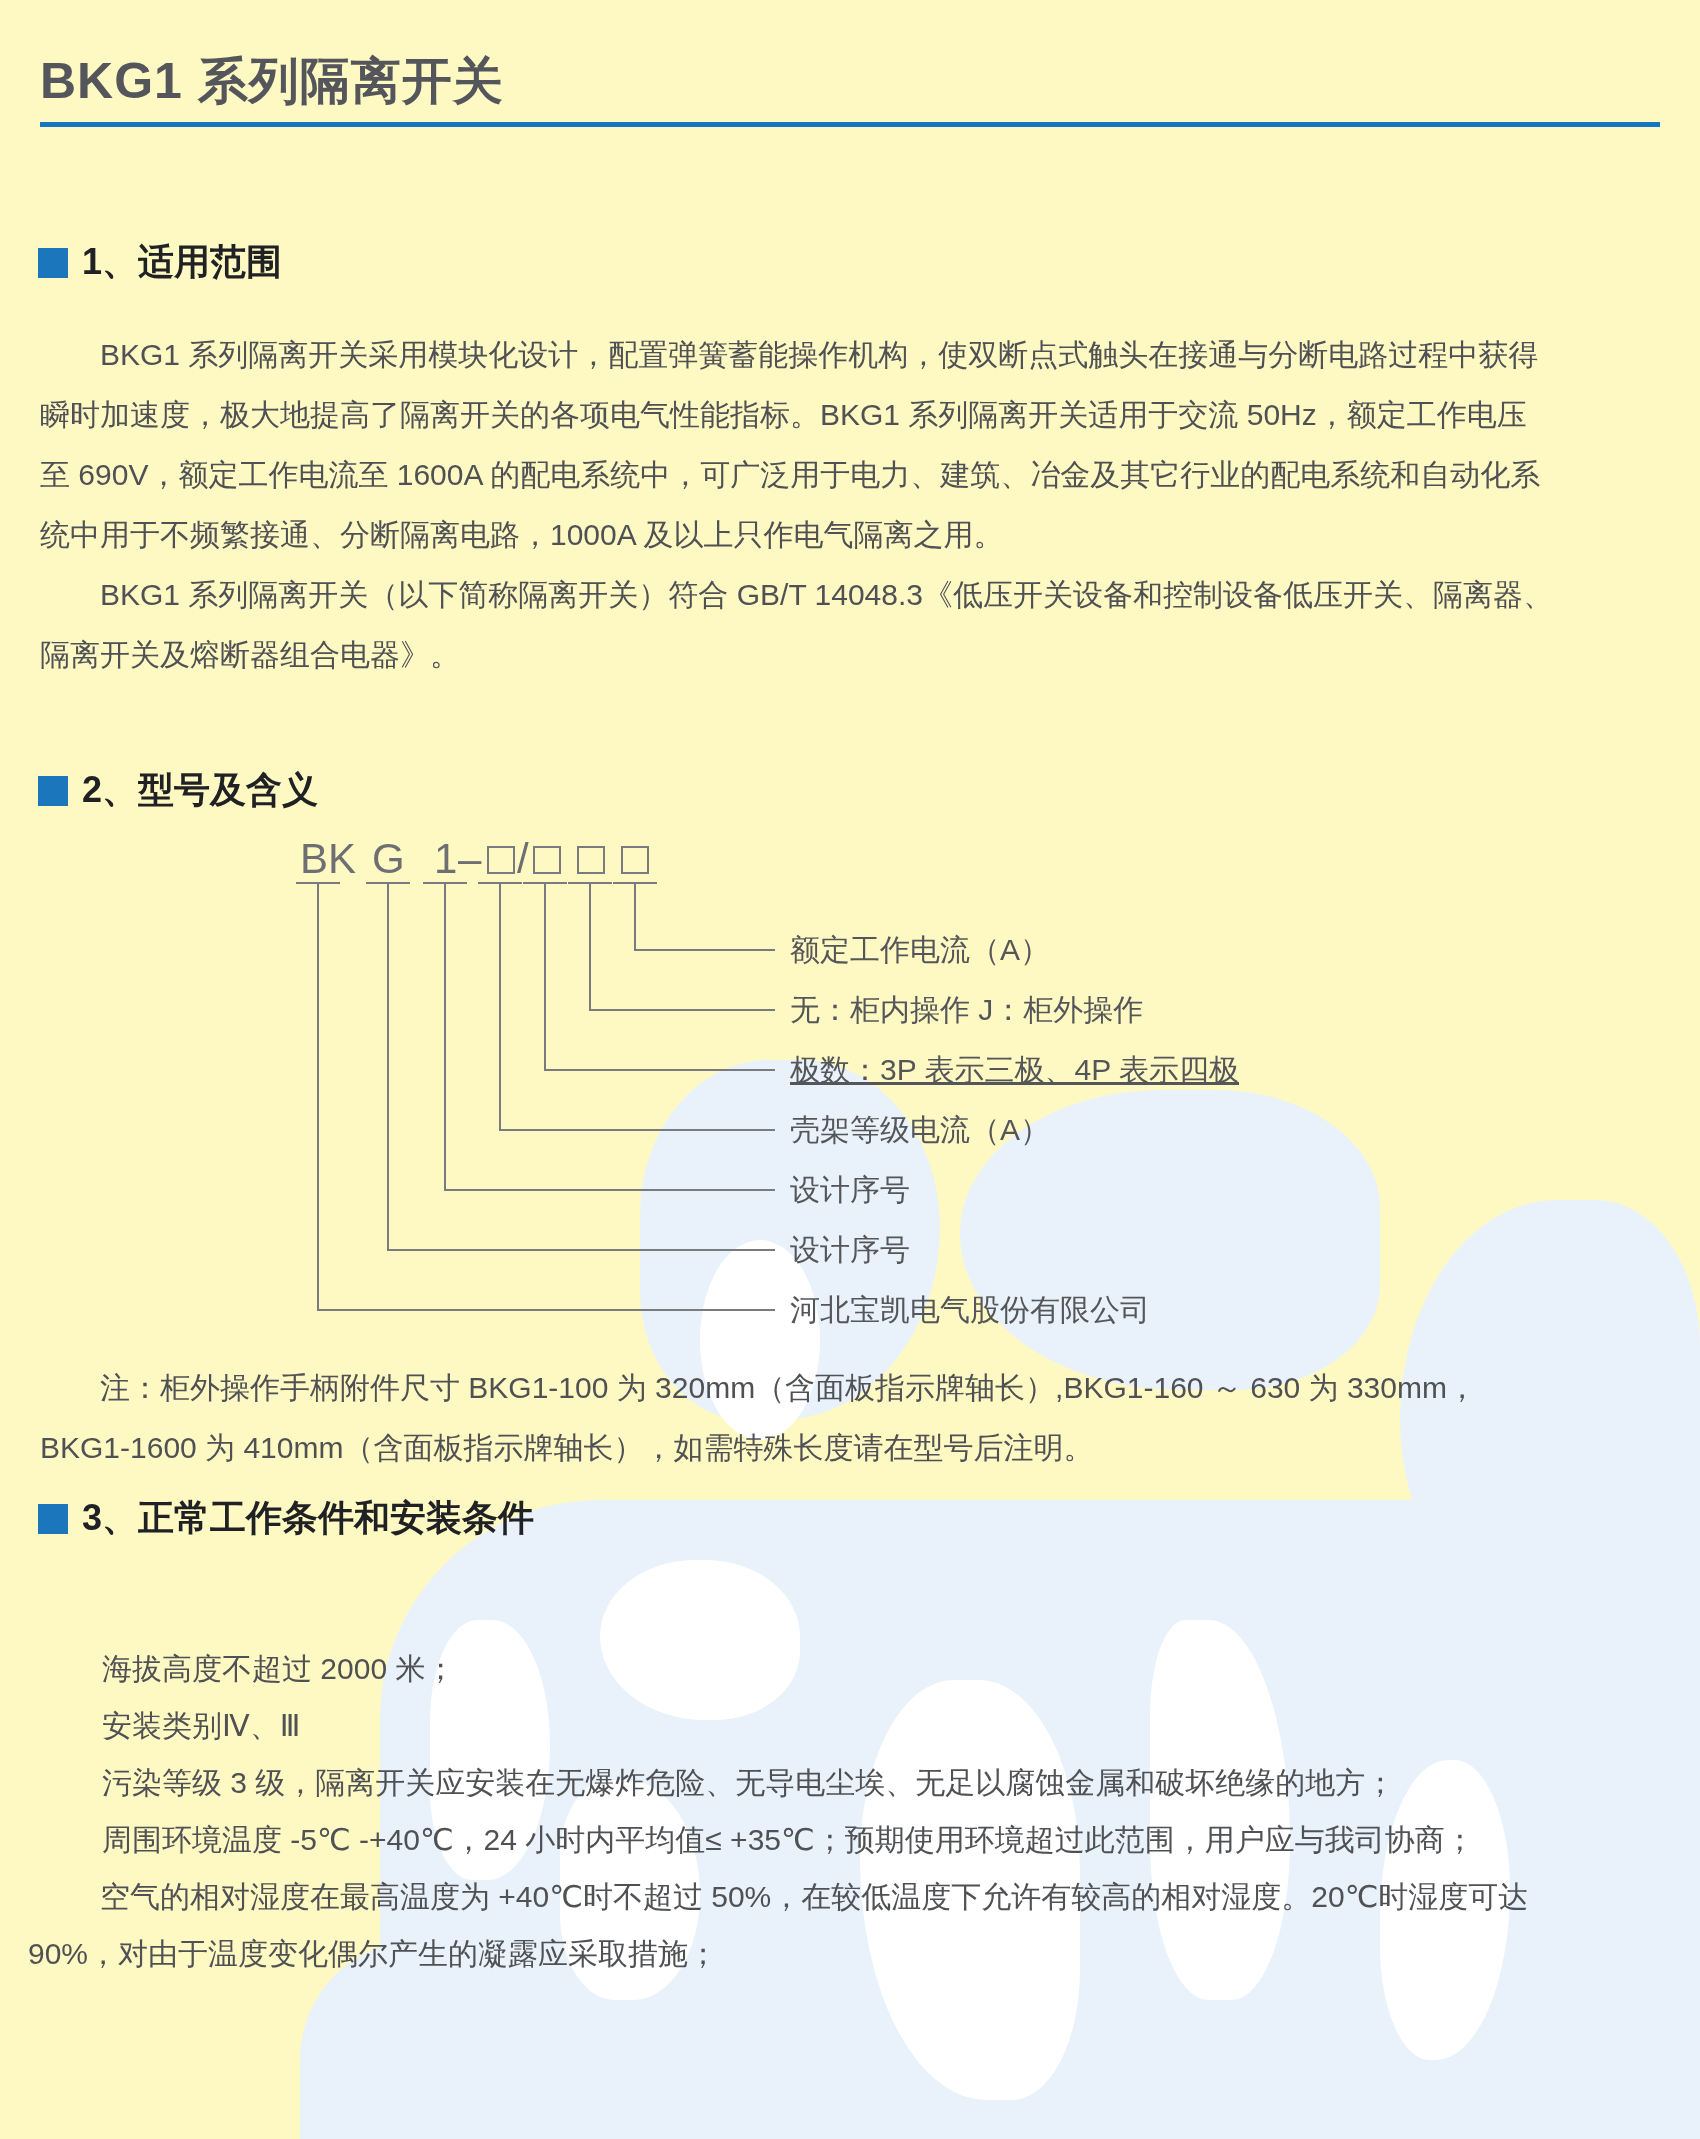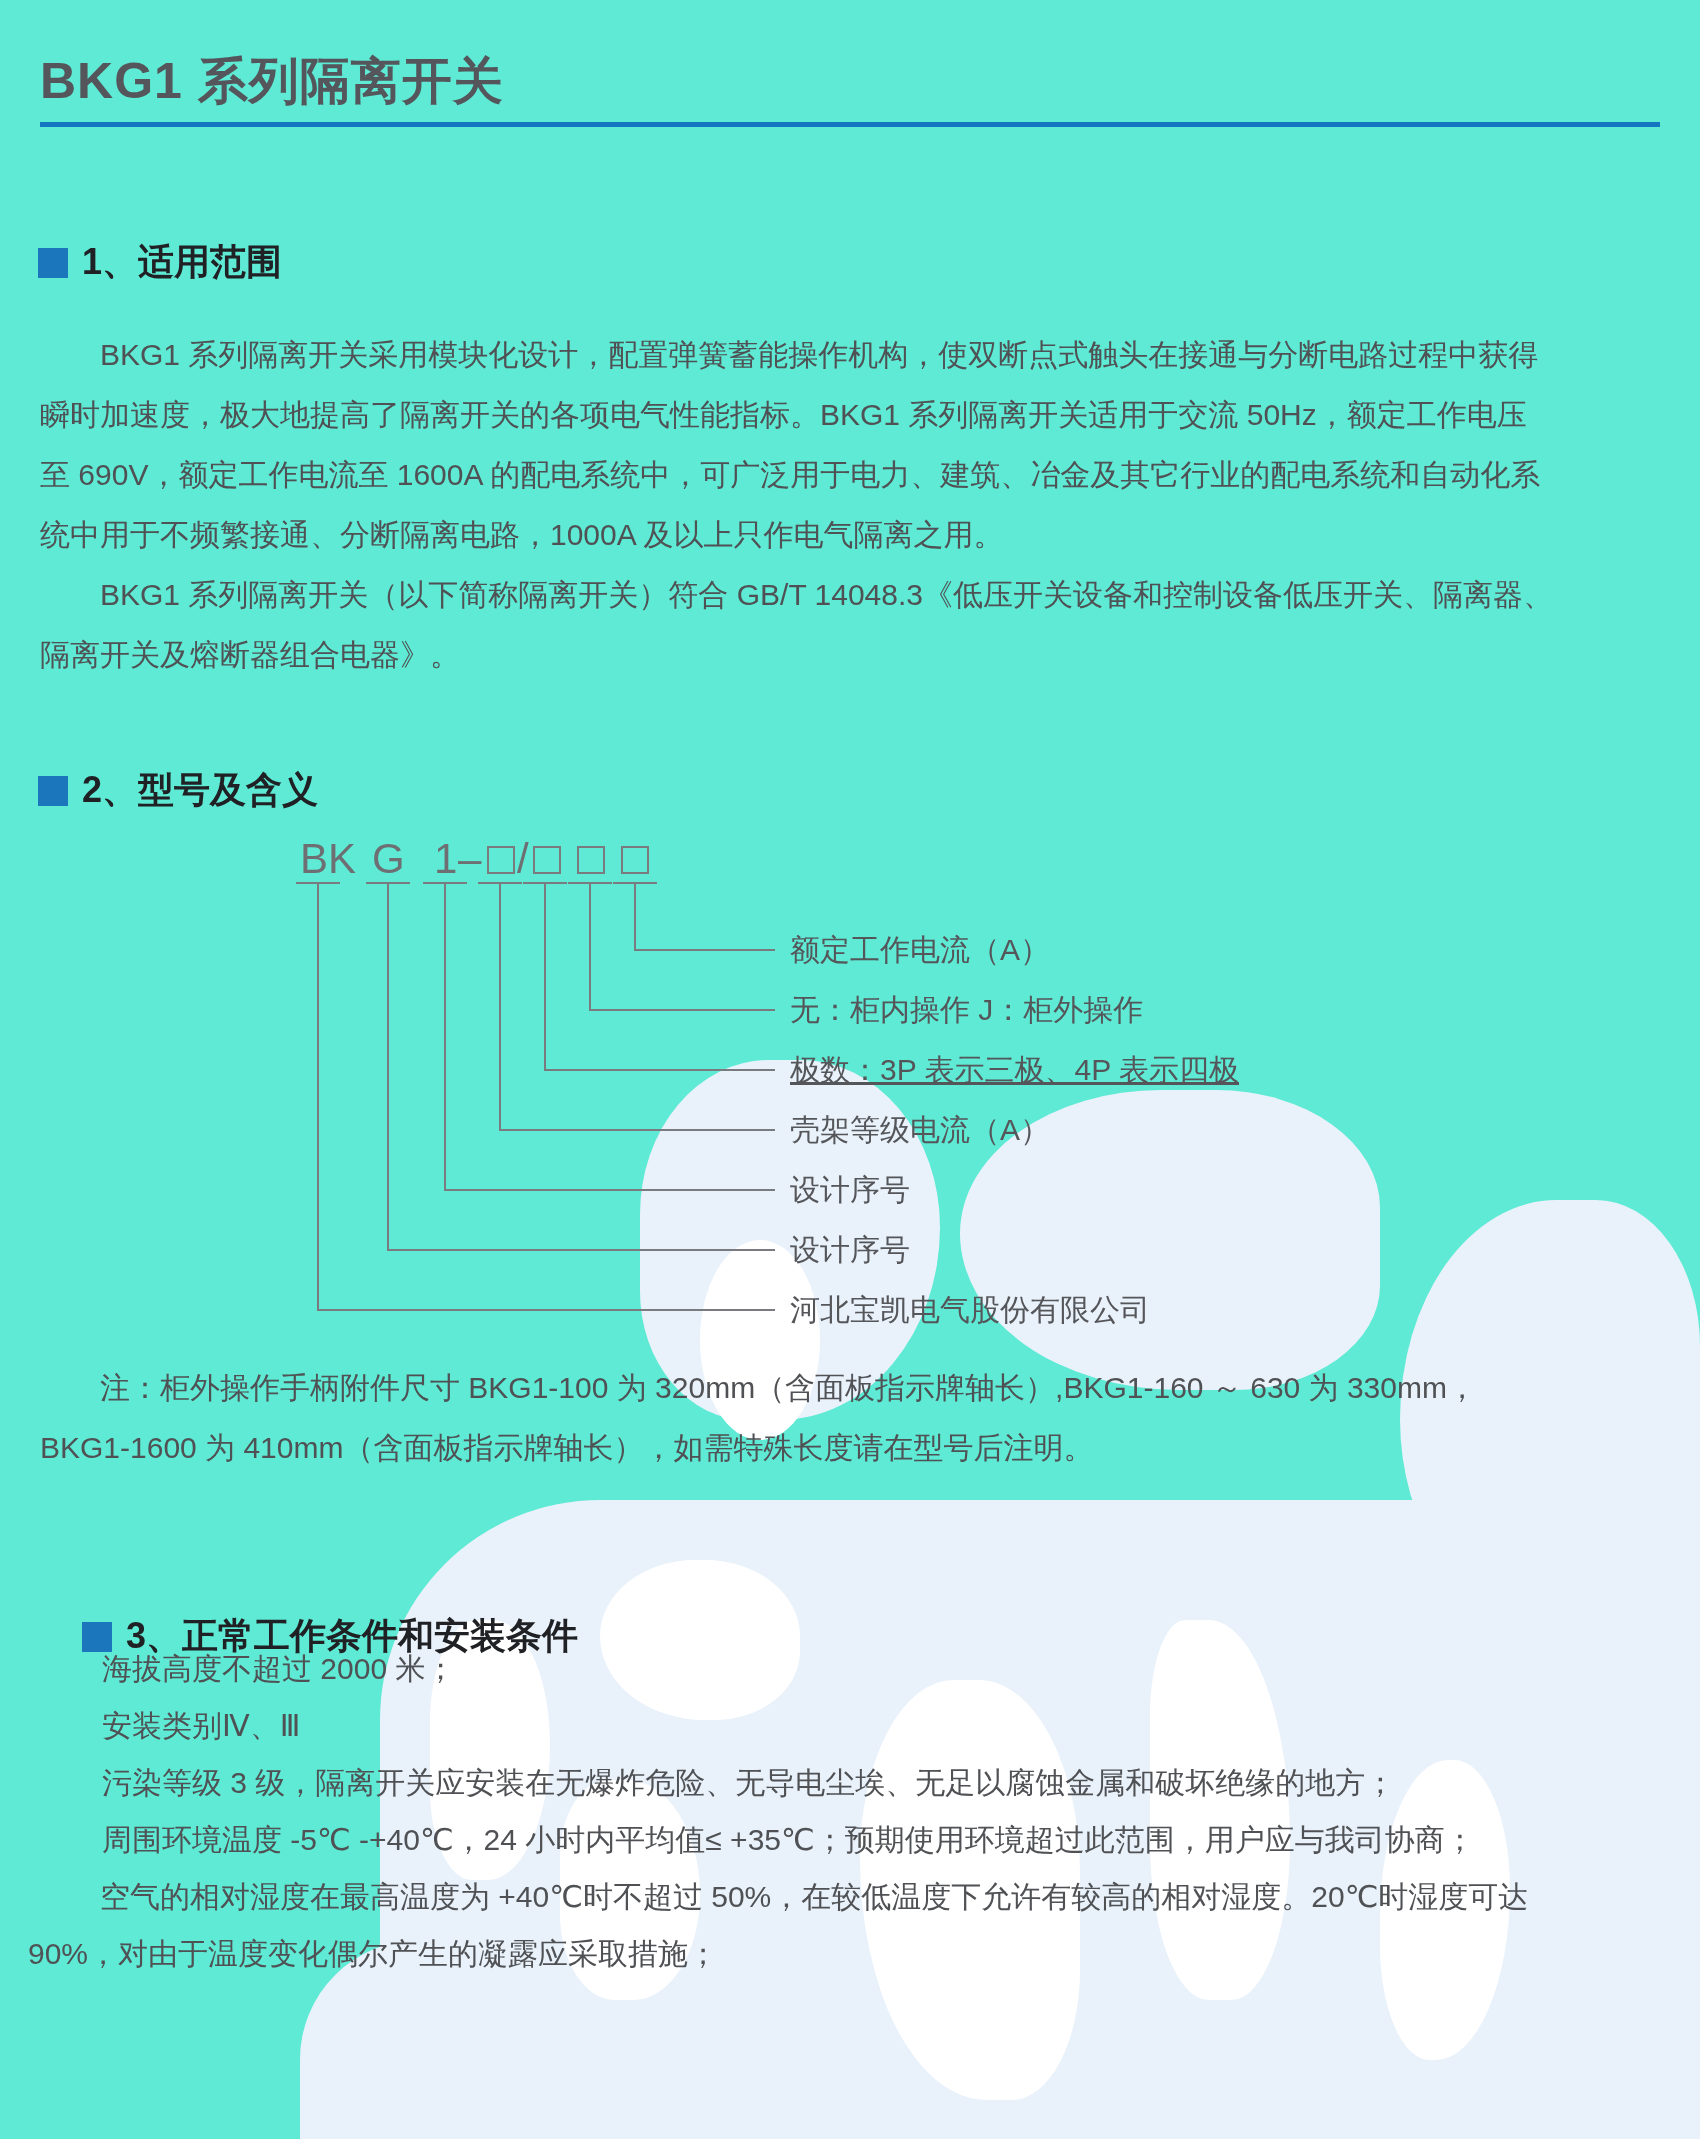--- a/index.html
+++ b/index.html
@@ -1,19 +1,19 @@
 <!DOCTYPE html>
 <html><head>
 <meta charset="utf-8">
 <style>
   html,body{margin:0;padding:0;background:#ffffff;}
   .page{
     position:relative;
     width:1700px;height:2139px;
-    background:#5eead4;
+    background:#fef9c3;
     overflow:hidden;
     font-family:"Liberation Sans","DejaVu Sans",sans-serif;
     color:#4f5154;
   }
   
   .wm{position:absolute;z-index:0;}
   .wm-blue{background:#e9f2fb;}
   .wm-white{background:#ffffff;}
   
   .title{
@@ -134,21 +134,21 @@
     <div class="dlabel" style="top:345px;">设计序号</div>
     <div class="dlabel" style="top:405px;">设计序号</div>
     <div class="dlabel" style="top:465px;">河北宝凯电气股份有限公司</div>
   </div>
 
   <div class="note-block">
     <div class="bline indent">注：柜外操作手柄附件尺寸 BKG1-100 为 320mm（含面板指示牌轴长）,BKG1-160 ～ 630 为 330mm，</div>
     <div class="bline">BKG1-1600 为 410mm（含面板指示牌轴长），如需特殊长度请在型号后注明。</div>
   </div>
 
-  <div class="sec-head" style="top:1612px;margin-left:44px;">
+  <div class="sec-head" style="top:1494px;">
     <span class="sq"></span>
     <span>3、正常工作条件和安装条件</span>
   </div>
 
   <div class="items-block">
     <div class="iline ind-a">海拔高度不超过 2000 米；</div>
     <div class="iline ind-a">安装类别Ⅳ、Ⅲ</div>
     <div class="iline ind-a">污染等级 3 级，隔离开关应安装在无爆炸危险、无导电尘埃、无足以腐蚀金属和破坏绝缘的地方；</div>
     <div class="iline ind-a">周围环境温度 -5℃ -+40℃，24 小时内平均值≤ +35℃；预期使用环境超过此范围，用户应与我司协商；</div>
     <div class="iline ind-b">空气的相对湿度在最高温度为 +40℃时不超过 50%，在较低温度下允许有较高的相对湿度。20℃时湿度可达</div>

